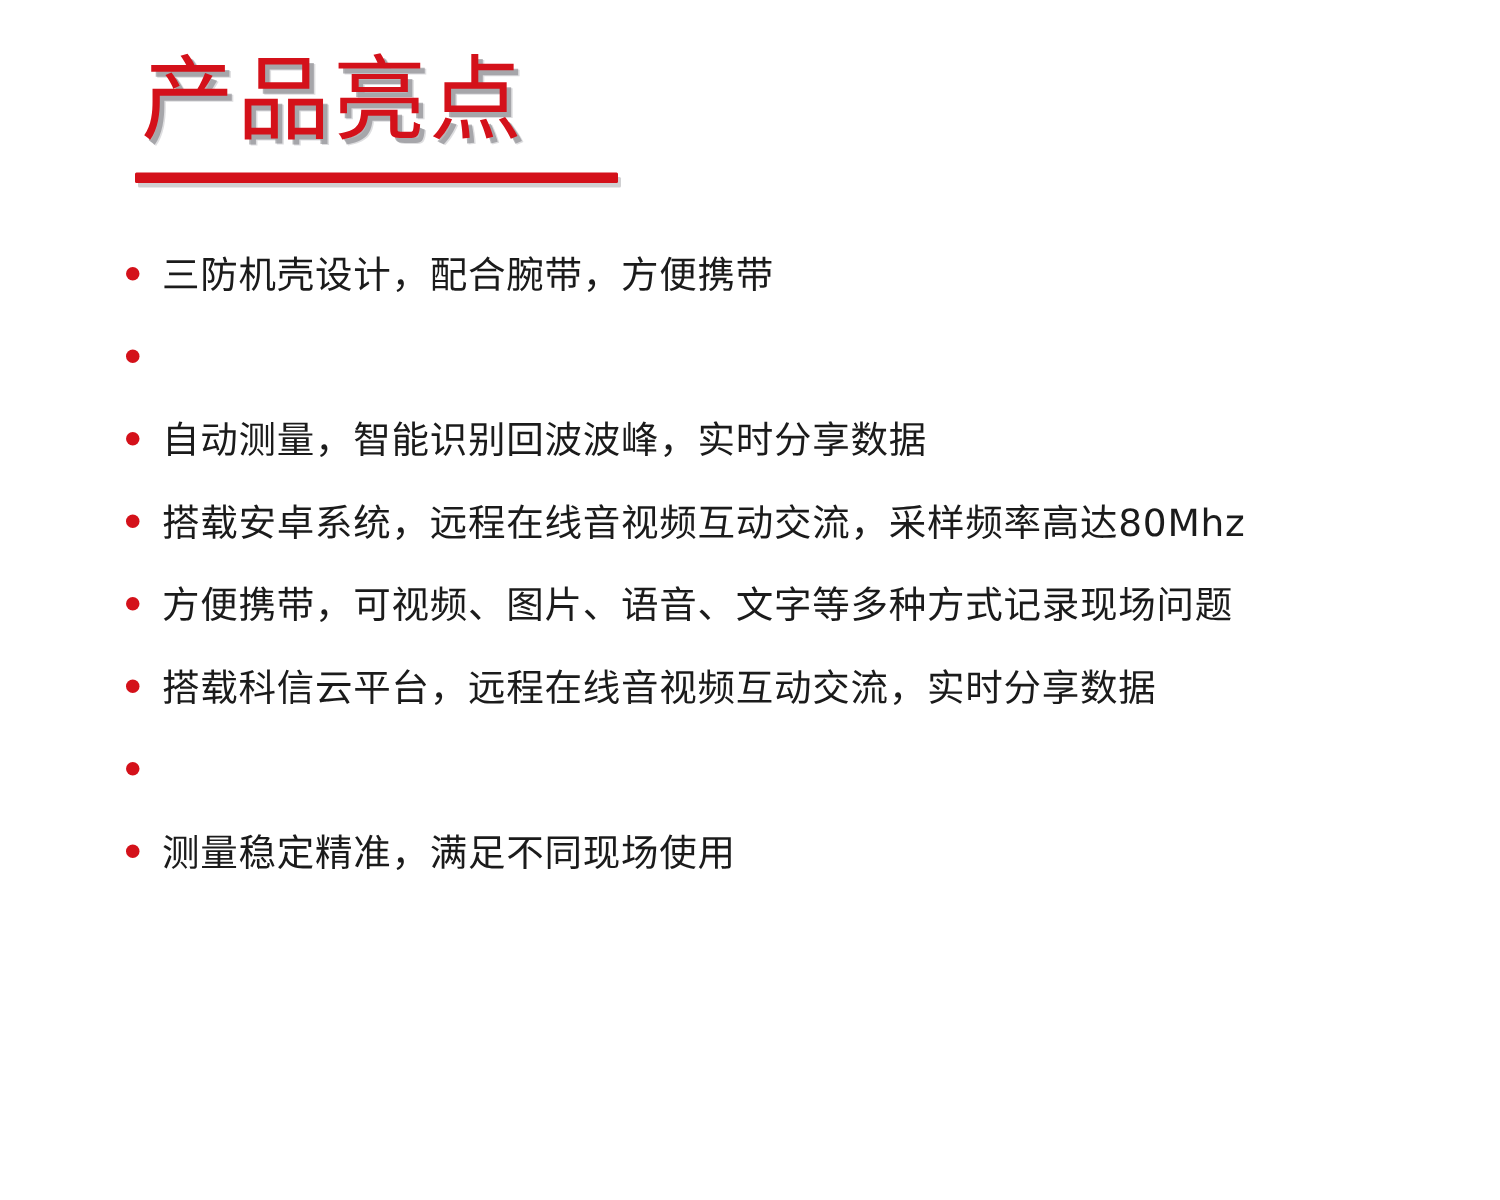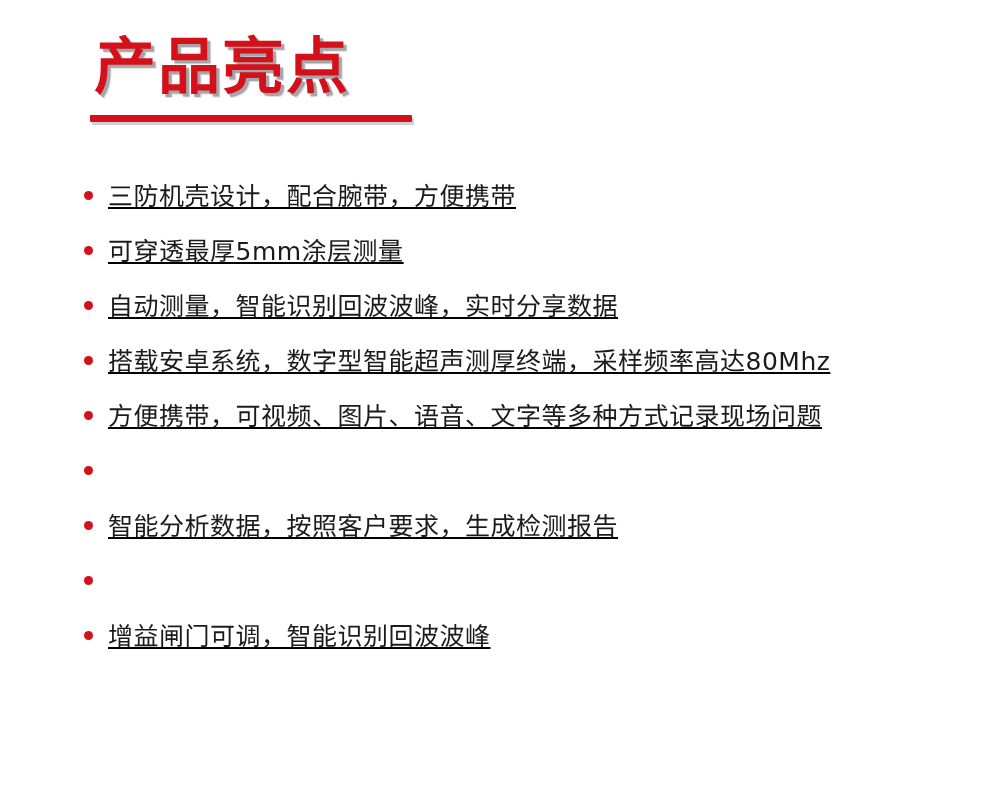--- a/index.html
+++ b/index.html
@@ -22,21 +22,21 @@
   }
   .title-block {
     position: absolute;
     left: 90px;
     top: 34px;
     width: 340px;
   }
   .slide-title {
     font-family: "DejaVu Sans", "Liberation Sans", sans-serif;
     font-size: 62px;
-    font-weight: bold;
+    font-weight: normal;
     letter-spacing: 2px;
     color: #d4111a;
     line-height: 1.05;
     margin: 0;
     padding: 0 0 0 4px;
     text-shadow:
       3px 3px 0 rgba(120,120,125,0.55),
       4px 4px 0 rgba(160,160,165,0.35);
     white-space: nowrap;
   }
@@ -44,26 +44,25 @@
     margin-top: 16px;
     width: 322px;
     height: 7px;
     background: #d4111a;
     border-radius: 1px;
     box-shadow: 2px 3px 0 rgba(150,150,155,0.45);
   }
   .bullet-list {
     position: absolute;
     left: 78px;
-    top: 180px;
+    top: 167px;
     right: 40px;
     list-style: none;
     margin: 0;
     padding: 0;
-    text-decoration: underline;
   }
   .bullet-item {
     position: relative;
     display: flex;
     align-items: flex-start;
     padding-left: 30px;
     margin-bottom: 21px;
     min-height: 34px;
   }
   .bullet-dot {
@@ -94,43 +93,39 @@
     <div class="title-rule"></div>
   </div>
 
   <ul class="bullet-list">
     <li class="bullet-item">
       <span class="bullet-dot"></span>
       <span class="bullet-text">三防机壳设计，配合腕带，方便携带</span>
     </li>
     <li class="bullet-item">
       <span class="bullet-dot"></span>
-      <span class="bullet-text">可穿透最厚5mm涂层测量</span>
     </li>
     <li class="bullet-item">
       <span class="bullet-dot"></span>
       <span class="bullet-text">自动测量，智能识别回波波峰，实时分享数据</span>
     </li>
     <li class="bullet-item">
       <span class="bullet-dot"></span>
-      <span class="bullet-text">搭载安卓系统，数字型智能超声测厚终端，采样频率高达80Mhz</span>
+      <span class="bullet-text">搭载安卓系统，远程在线音视频互动交流，采样频率高达80Mhz</span>
     </li>
     <li class="bullet-item">
       <span class="bullet-dot"></span>
       <span class="bullet-text">方便携带，可视频、图片、语音、文字等多种方式记录现场问题</span>
     </li>
     <li class="bullet-item">
       <span class="bullet-dot"></span>
-    </li>
-    <li class="bullet-item">
-      <span class="bullet-dot"></span>
-      <span class="bullet-text">智能分析数据，按照客户要求，生成检测报告</span>
+      <span class="bullet-text">搭载科信云平台，远程在线音视频互动交流，实时分享数据</span>
     </li>
     <li class="bullet-item">
       <span class="bullet-dot"></span>
     </li>
     <li class="bullet-item">
       <span class="bullet-dot"></span>
-      <span class="bullet-text">增益闸门可调，智能识别回波波峰</span>
+      <span class="bullet-text">测量稳定精准，满足不同现场使用</span>
     </li>
   </ul>
 
 </div>
 
 </body></html>

